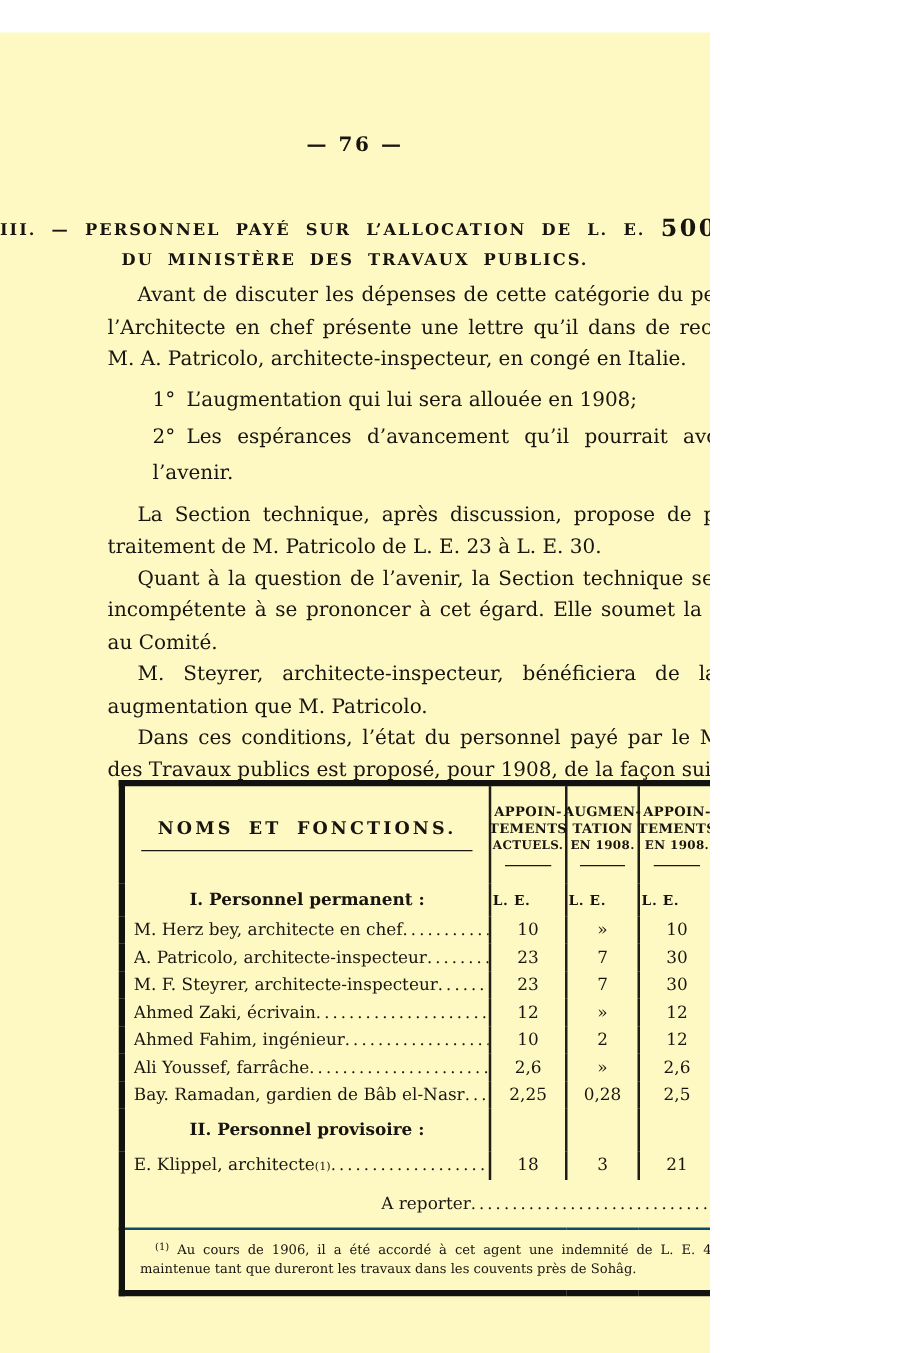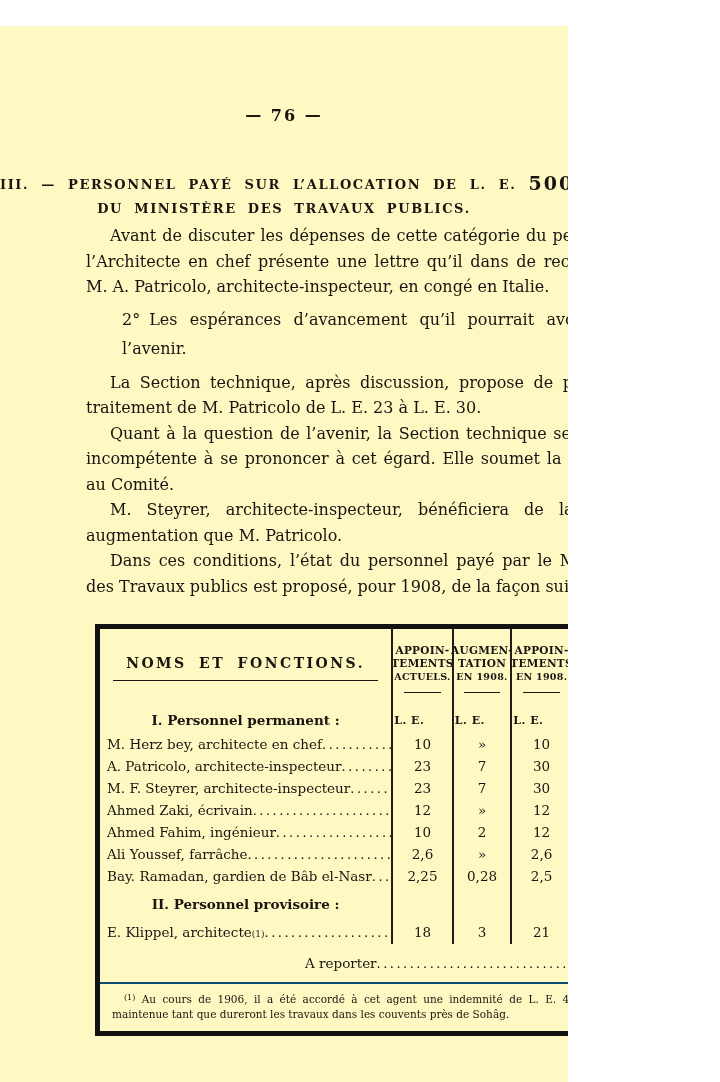--- a/index.html
+++ b/index.html
@@ -87,20 +87,23 @@
     <div class="heading-line1">
       <span>III. — PERSONNEL PAYÉ SUR L’ALLOCATION DE L. E.</span>
       <span class="heading-amount">5000</span>
     </div>
     <div class="heading-line2">DU MINISTÈRE DES TRAVAUX PUBLICS.</div>
   </div>
 
   <div class="body-text">
     <p class="para">Avant de discuter les dépenses de cette catégorie du personnel, l’Architecte en chef présente une lettre qu’il dans de recevoir de M. A. Patricolo, architecte-inspecteur, en congé en Italie.</p>
     <div class="list">
+      <div class="list-item">
+        <span class="list-marker">1°</span><span>L’augmentation qui lui sera allouée en 1908;</span>
+      </div>
       <div class="list-item">
         <span class="list-marker">2°</span><span>Les espérances d’avancement qu’il pourrait avoir dans l’avenir.</span>
       </div>
     </div>
     <p class="para">La Section technique, après discussion, propose de porter le traitement de M. Patricolo de L. E. 23 à L. E. 30.</p>
     <p class="para">Quant à la question de l’avenir, la Section technique se déclare incompétente à se prononcer à cet égard. Elle soumet la question au Comité.</p>
     <p class="para">M. Steyrer, architecte-inspecteur, bénéficiera de la même augmentation que M. Patricolo.</p>
     <p class="para">Dans ces conditions, l’état du personnel payé par le Ministère des Travaux publics est proposé, pour 1908, de la façon suivante :</p>
   </div>
 

